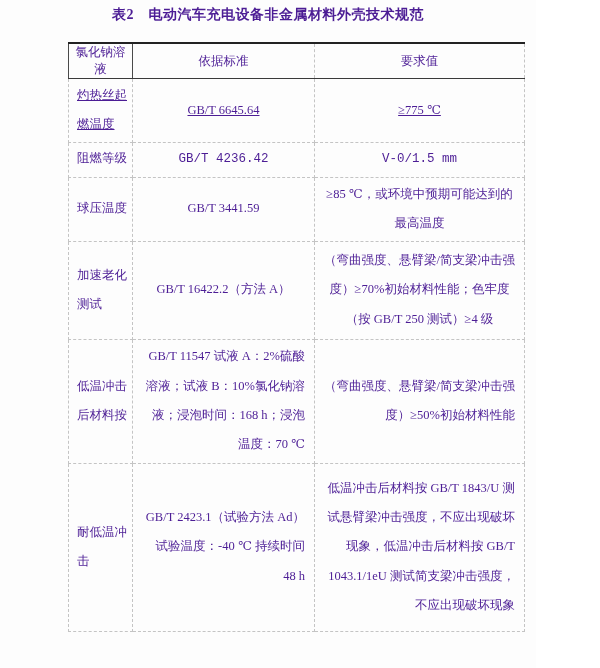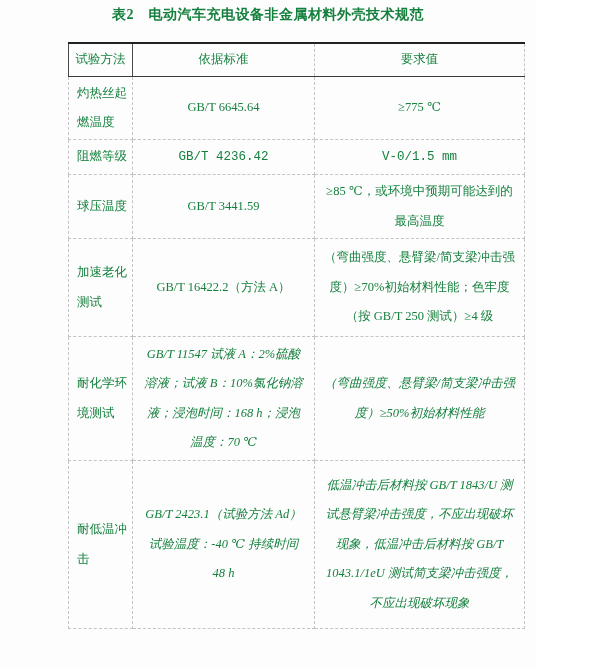--- a/index.html
+++ b/index.html
@@ -2,21 +2,21 @@
 <html lang="zh"><head>
 <meta charset="utf-8">
 <style>
   html, body { margin: 0; padding: 0; background: #ffffff; }
   .page {
     position: relative;
     width: 536px;
     height: 668px;
     overflow: hidden;
     background: #fdfdfd;
-    color: #15803d;
+    color: #4c1d95;
     font-family: "Liberation Serif", "DejaVu Serif", serif;
   }
   .caption {
     padding-top: 6px;
     height: 18px;
     line-height: 18px;
     text-align: center;
     font-size: 14px;
     font-weight: bold;
     letter-spacing: 0.5px;
@@ -48,23 +48,23 @@
 
   td {
     border: 1px dashed #c4c4c4;
     vertical-align: middle;
     line-height: 2.35;
     padding: 2px 9px;
     overflow-wrap: break-word;
   }
   td.item { text-align: left; padding-left: 8px; padding-right: 2px; }
   td.center { text-align: center; }
-  td.left { text-align: center; font-style: italic; }
+  td.left { text-align: right; }
 
-  tr.r1 { height: 62px; }
+  tr.r1 { height: 62px; text-decoration: underline; }
   tr.r2 { height: 35px; font-family: Liberation Mono, monospace; }
   tr.r3 { height: 58px; }
   tr.r4 { height: 60px; }
   tr.r5 { height: 98px; }
   tr.r6 { height: 124px; }
   tr.r7 { height: 168px; }
 </style>
 </head>
 <body>
 
@@ -74,21 +74,21 @@
 
   <div class="table-wrap">
     <table class="spec">
       <colgroup>
         <col class="c1">
           <col class="c2">
           <col class="c3">
       </colgroup>
       <thead>
         <tr>
-          <th class="h1">试验方法</th>
+          <th class="h1">氯化钠溶液</th>
           <th class="h2">依据标准</th>
           <th class="h3">要求值</th>
         </tr>
       </thead>
       <tbody>
         <tr class="r1">
           <td class="item">灼热丝起燃温度</td>
           <td class="center">GB/T 6645.64</td>
           <td class="center">≥775 ℃</td>
         </tr>
@@ -101,21 +101,21 @@
           <td class="item">球压温度</td>
           <td class="center">GB/T 3441.59</td>
           <td class="center">≥85 ℃，或环境中预期可能达到的最高温度</td>
         </tr>
         <tr class="r5">
           <td class="item">加速老化测试</td>
           <td class="center">GB/T 16422.2（方法 A）</td>
           <td class="center">（弯曲强度、悬臂梁/简支梁冲击强度）≥70%初始材料性能；色牢度（按 GB/T 250 测试）≥4 级</td>
         </tr>
         <tr class="r6">
-          <td class="item">耐化学环境测试</td>
+          <td class="item">低温冲击后材料按</td>
           <td class="left">GB/T 11547 试液 A：2%硫酸溶液；试液 B：10%氯化钠溶液；浸泡时间：168 h；浸泡温度：70 ℃</td>
           <td class="left">（弯曲强度、悬臂梁/简支梁冲击强度）≥50%初始材料性能</td>
         </tr>
         <tr class="r7">
           <td class="item">耐低温冲击</td>
           <td class="left">GB/T 2423.1（试验方法 Ad）试验温度：-40 ℃ 持续时间 48 h</td>
           <td class="left">低温冲击后材料按 GB/T 1843/U 测试悬臂梁冲击强度，不应出现破坏现象，低温冲击后材料按 GB/T 1043.1/1eU 测试简支梁冲击强度，不应出现破坏现象</td>
         </tr>
       </tbody>
     </table>

